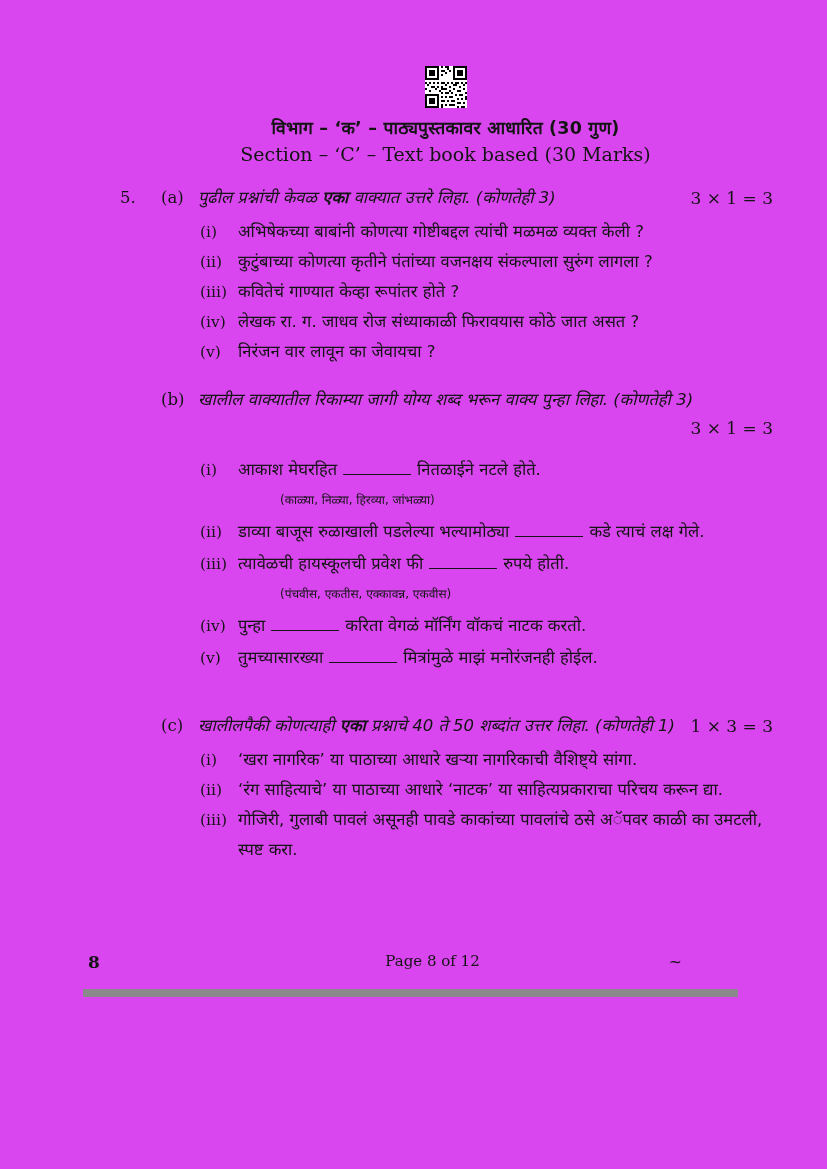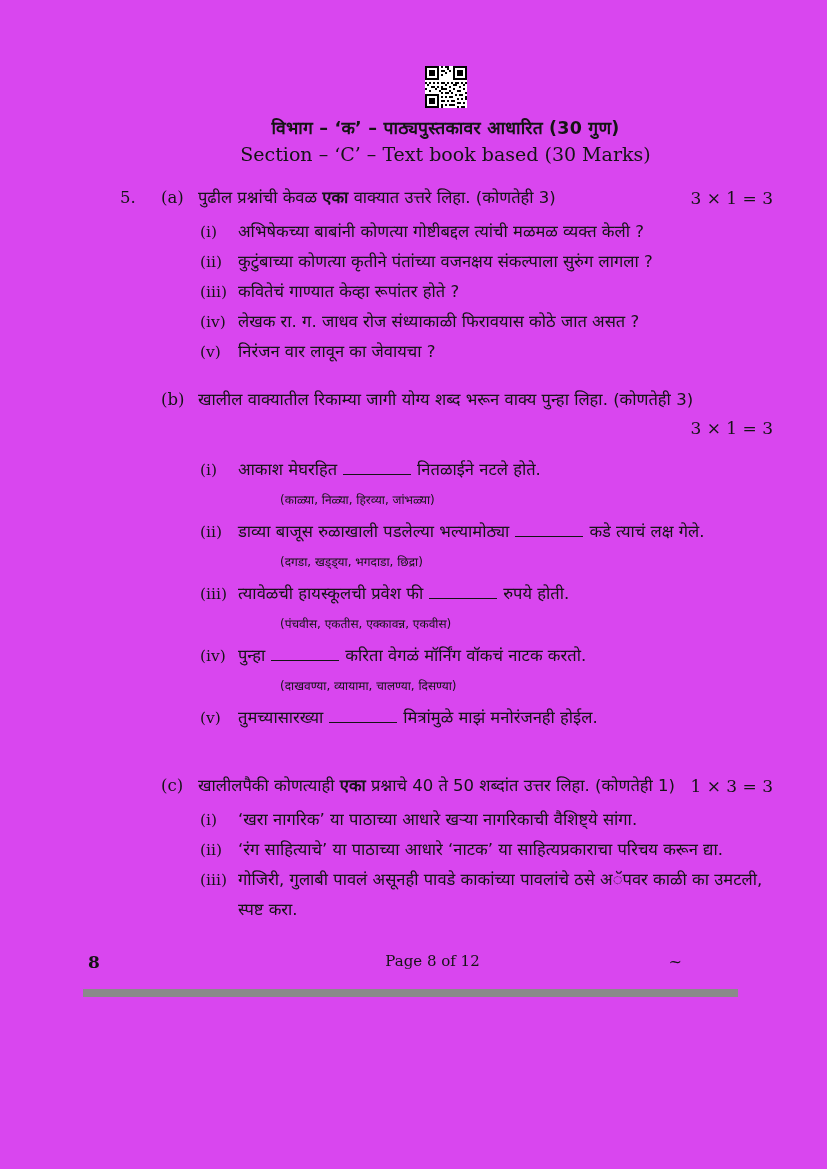--- a/index.html
+++ b/index.html
@@ -36,21 +36,21 @@
     align-items: baseline;
     font-size: 16.5px;
     line-height: 26px;
   }
   .part-row.first { margin-top: 20px; }
   .q-num, .part-label, .item-label, .marks, .footer-text {
     font-family: "DejaVu Serif", "Liberation Serif", serif;
   }
   .q-num { font-size: 16.5px; }
   .part-label { font-size: 16.5px; }
-  .part-heading { white-space: nowrap; }
+  .part-heading { white-space: nowrap; font-style: italic; }
   .bold-word { font-weight: bold; }
   .marks {
     position: absolute;
     right: 0; top: 0;
     font-size: 17px;
     font-weight: 500;
     white-space: nowrap;
   }
   .marks-line {
     text-align: right;
@@ -173,37 +173,35 @@
           <span class="item-text"><span>आकाश मेघरहित</span><span class="blank"></span><span>नितळाईने नटले होते.</span></span>
         </div>
         <div class="options">(काळ्या, निळ्या, हिरव्या, जांभळ्या)</div>
       </div>
 
       <div class="b-item">
         <div class="item-row">
           <span class="item-label">(ii)</span>
           <span class="item-text"><span>डाव्या बाजूस रुळाखाली पडलेल्या भल्यामोठ्या</span><span class="blank"></span><span>कडे त्याचं लक्ष गेले.</span></span>
         </div>
-        <div class="options">(दगडा, खड्ड्या, भगदाडा, छिद्रा)</div>
       </div>
 
       <div class="b-item">
         <div class="item-row">
           <span class="item-label">(iii)</span>
           <span class="item-text"><span>त्यावेळची हायस्कूलची प्रवेश फी</span><span class="blank"></span><span>रुपये होती.</span></span>
         </div>
         <div class="options">(पंचवीस, एकतीस, एक्कावन्न, एकवीस)</div>
       </div>
 
       <div class="b-item">
         <div class="item-row">
           <span class="item-label">(iv)</span>
           <span class="item-text"><span>पुन्हा</span><span class="blank"></span><span>करिता वेगळं मॉर्निंग वॉकचं नाटक करतो.</span></span>
         </div>
-        <div class="options">(दाखवण्या, व्यायामा, चालण्या, दिसण्या)</div>
       </div>
 
       <div class="b-item">
         <div class="item-row">
           <span class="item-label">(v)</span>
           <span class="item-text"><span>तुमच्यासारख्या</span><span class="blank"></span><span>मित्रांमुळे माझं मनोरंजनही होईल.</span></span>
         </div>
       </div>
 
     </div>

